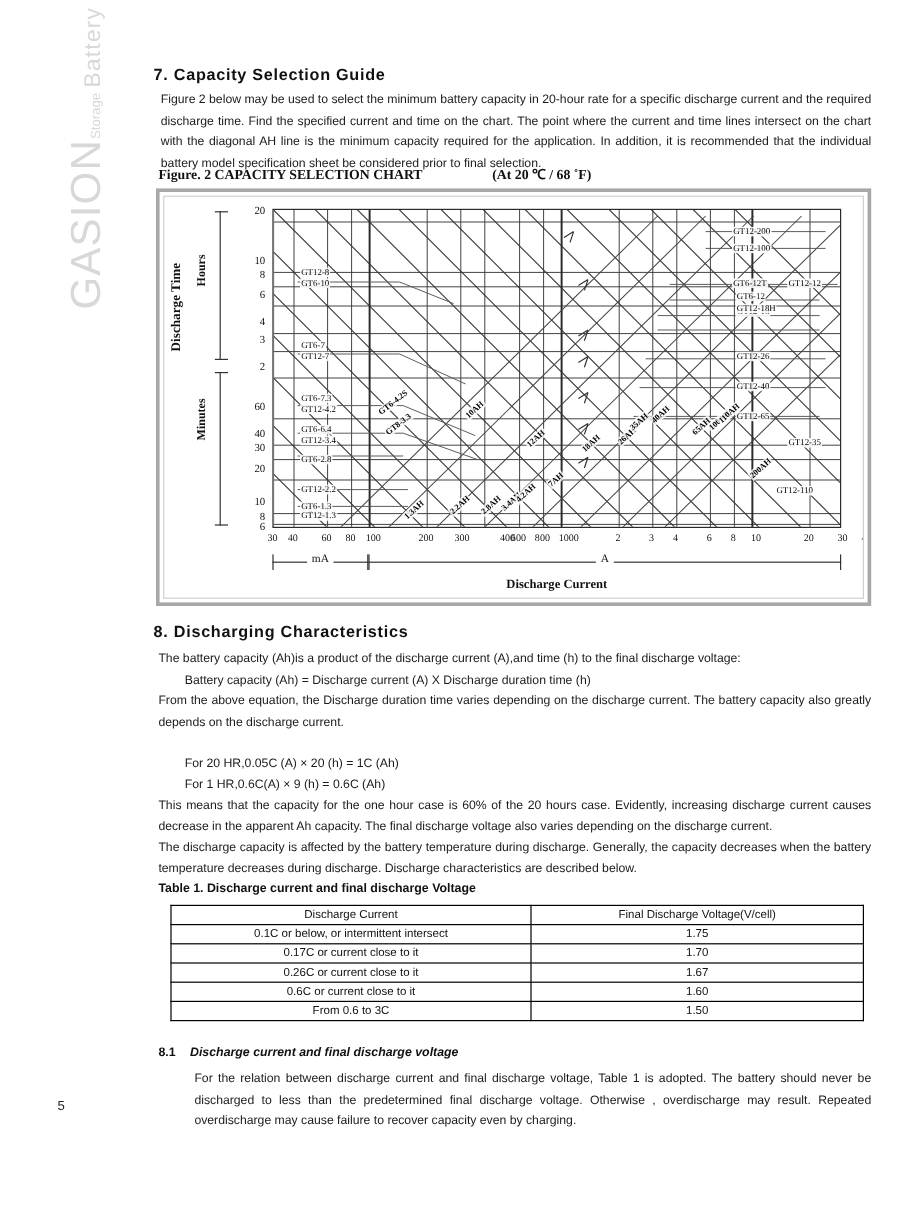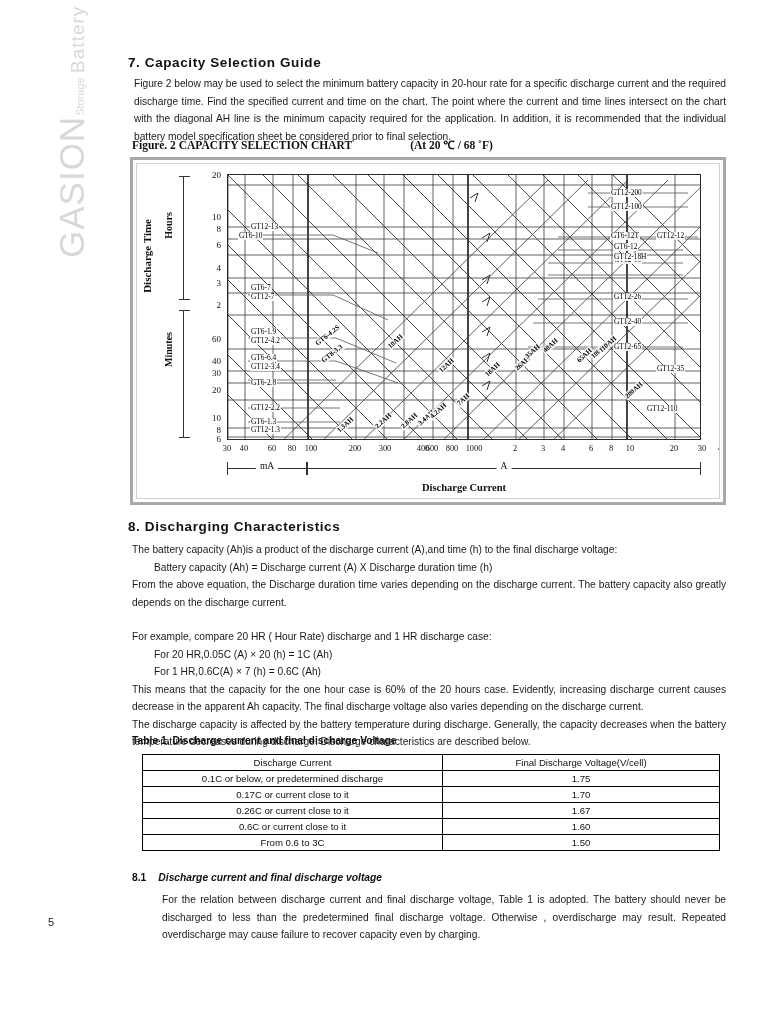--- a/index.html
+++ b/index.html
@@ -376,25 +376,25 @@
             <path d="M250,18 l-8,5 M250,18 l-3,9"></path>
             <path d="M262,58 l-8,5 M262,58 l-3,9"></path>
             <path d="M262,100 l-8,5 M262,100 l-3,9"></path>
             <path d="M262,122 l-8,5 M262,122 l-3,9"></path>
             <path d="M262,152 l-8,5 M262,152 l-3,9"></path>
             <path d="M262,178 l-8,5 M262,178 l-3,9"></path>
             <path d="M262,206 l-8,5 M262,206 l-3,9"></path>
           </g>
         </svg>
 
-        <div class="mlabel" style="left:22px; top:48px">GT12-13</div>
-        <div class="mlabel" style="left:10px; top:57px">GT6-10</div>
+        <div class="mlabel" style="left:22px; top:48px">GT12-8</div>
+        <div class="mlabel" style="left:22px; top:57px">GT6-10</div>
         <div class="mlabel" style="left:22px; top:109px">GT6-7</div>
         <div class="mlabel" style="left:22px; top:118px">GT12-7</div>
-        <div class="mlabel" style="left:22px; top:153px">GT6-1.9</div>
+        <div class="mlabel" style="left:22px; top:153px">GT6-7.3</div>
         <div class="mlabel" style="left:22px; top:162px">GT12-4.2</div>
         <div class="mlabel" style="left:22px; top:179px">GT6-6.4</div>
         <div class="mlabel" style="left:22px; top:188px">GT12-3.4</div>
         <div class="mlabel" style="left:22px; top:204px">GT6-2.8</div>
         <div class="mlabel" style="left:22px; top:229px">GT12-2.2</div>
         <div class="mlabel" style="left:22px; top:243px">GT6-1.3</div>
         <div class="mlabel" style="left:22px; top:251px">GT12-1.3</div>
         <div class="ahlabel" style="left:90px; top:165px; transform:rotate(-38deg)">GT6-4.2S</div>
         <div class="ahlabel" style="left:96px; top:182px; transform:rotate(-38deg)">GT8-3.3</div>
 
@@ -470,43 +470,42 @@
     </div>
   </div>
 
   <h2 class="sec-head sec8">8. Discharging Characteristics</h2>
 
   <div class="s8-body">
     <p class="body">The battery capacity (Ah)is a product of the discharge current (A),and time (h) to the final discharge voltage:</p>
     <p class="body indent">Battery capacity (Ah) =  Discharge current  (A) X Discharge duration time (h)</p>
     <p class="body">From the above equation, the Discharge duration time varies depending on the discharge current. The battery capacity also greatly depends on the discharge current.</p>
     <div class="gap"></div>
-    <p class="body">For example, compare 20 HR ( Hour Rate) discharge and 1 HR discharge case:</p>
     <p class="body indent">For 20 HR,0.05C (A) × 20 (h) = 1C (Ah)</p>
-    <p class="body indent">For 1 HR,0.6C(A) × 7 (h) = 0.6C (Ah)</p>
+    <p class="body indent">For 1 HR,0.6C(A) × 9 (h) = 0.6C (Ah)</p>
     <p class="body">This means that the capacity for the one hour case is 60% of the 20 hours case. Evidently, increasing discharge current causes decrease in the apparent Ah capacity. The final discharge voltage also varies depending on the discharge current.</p>
     <p class="body">The discharge capacity is affected  by the battery temperature during discharge. Generally, the capacity decreases when the battery temperature decreases during discharge. Discharge characteristics are described below.</p>
   </div>
 
   <div class="tbl-cap">Table 1. Discharge current and final discharge Voltage</div>
 
   <table class="t1">
     <colgroup>
         <col class="k1">
         <col>
       </colgroup>
     <thead>
       <tr>
         <th>Discharge Current</th>
         <th>Final Discharge Voltage(V/cell)</th>
       </tr>
     </thead>
     <tbody>
       <tr>
-        <td class="c1">0.1C or below, or predetermined discharge</td>
+        <td class="c1">0.1C or below, or intermittent intersect</td>
         <td class="c2">1.75</td>
       </tr>
       <tr>
         <td class="c1">0.17C or current close to it</td>
         <td class="c2">1.70</td>
       </tr>
       <tr>
         <td class="c1">0.26C or current close to it</td>
         <td class="c2">1.67</td>
       </tr>

